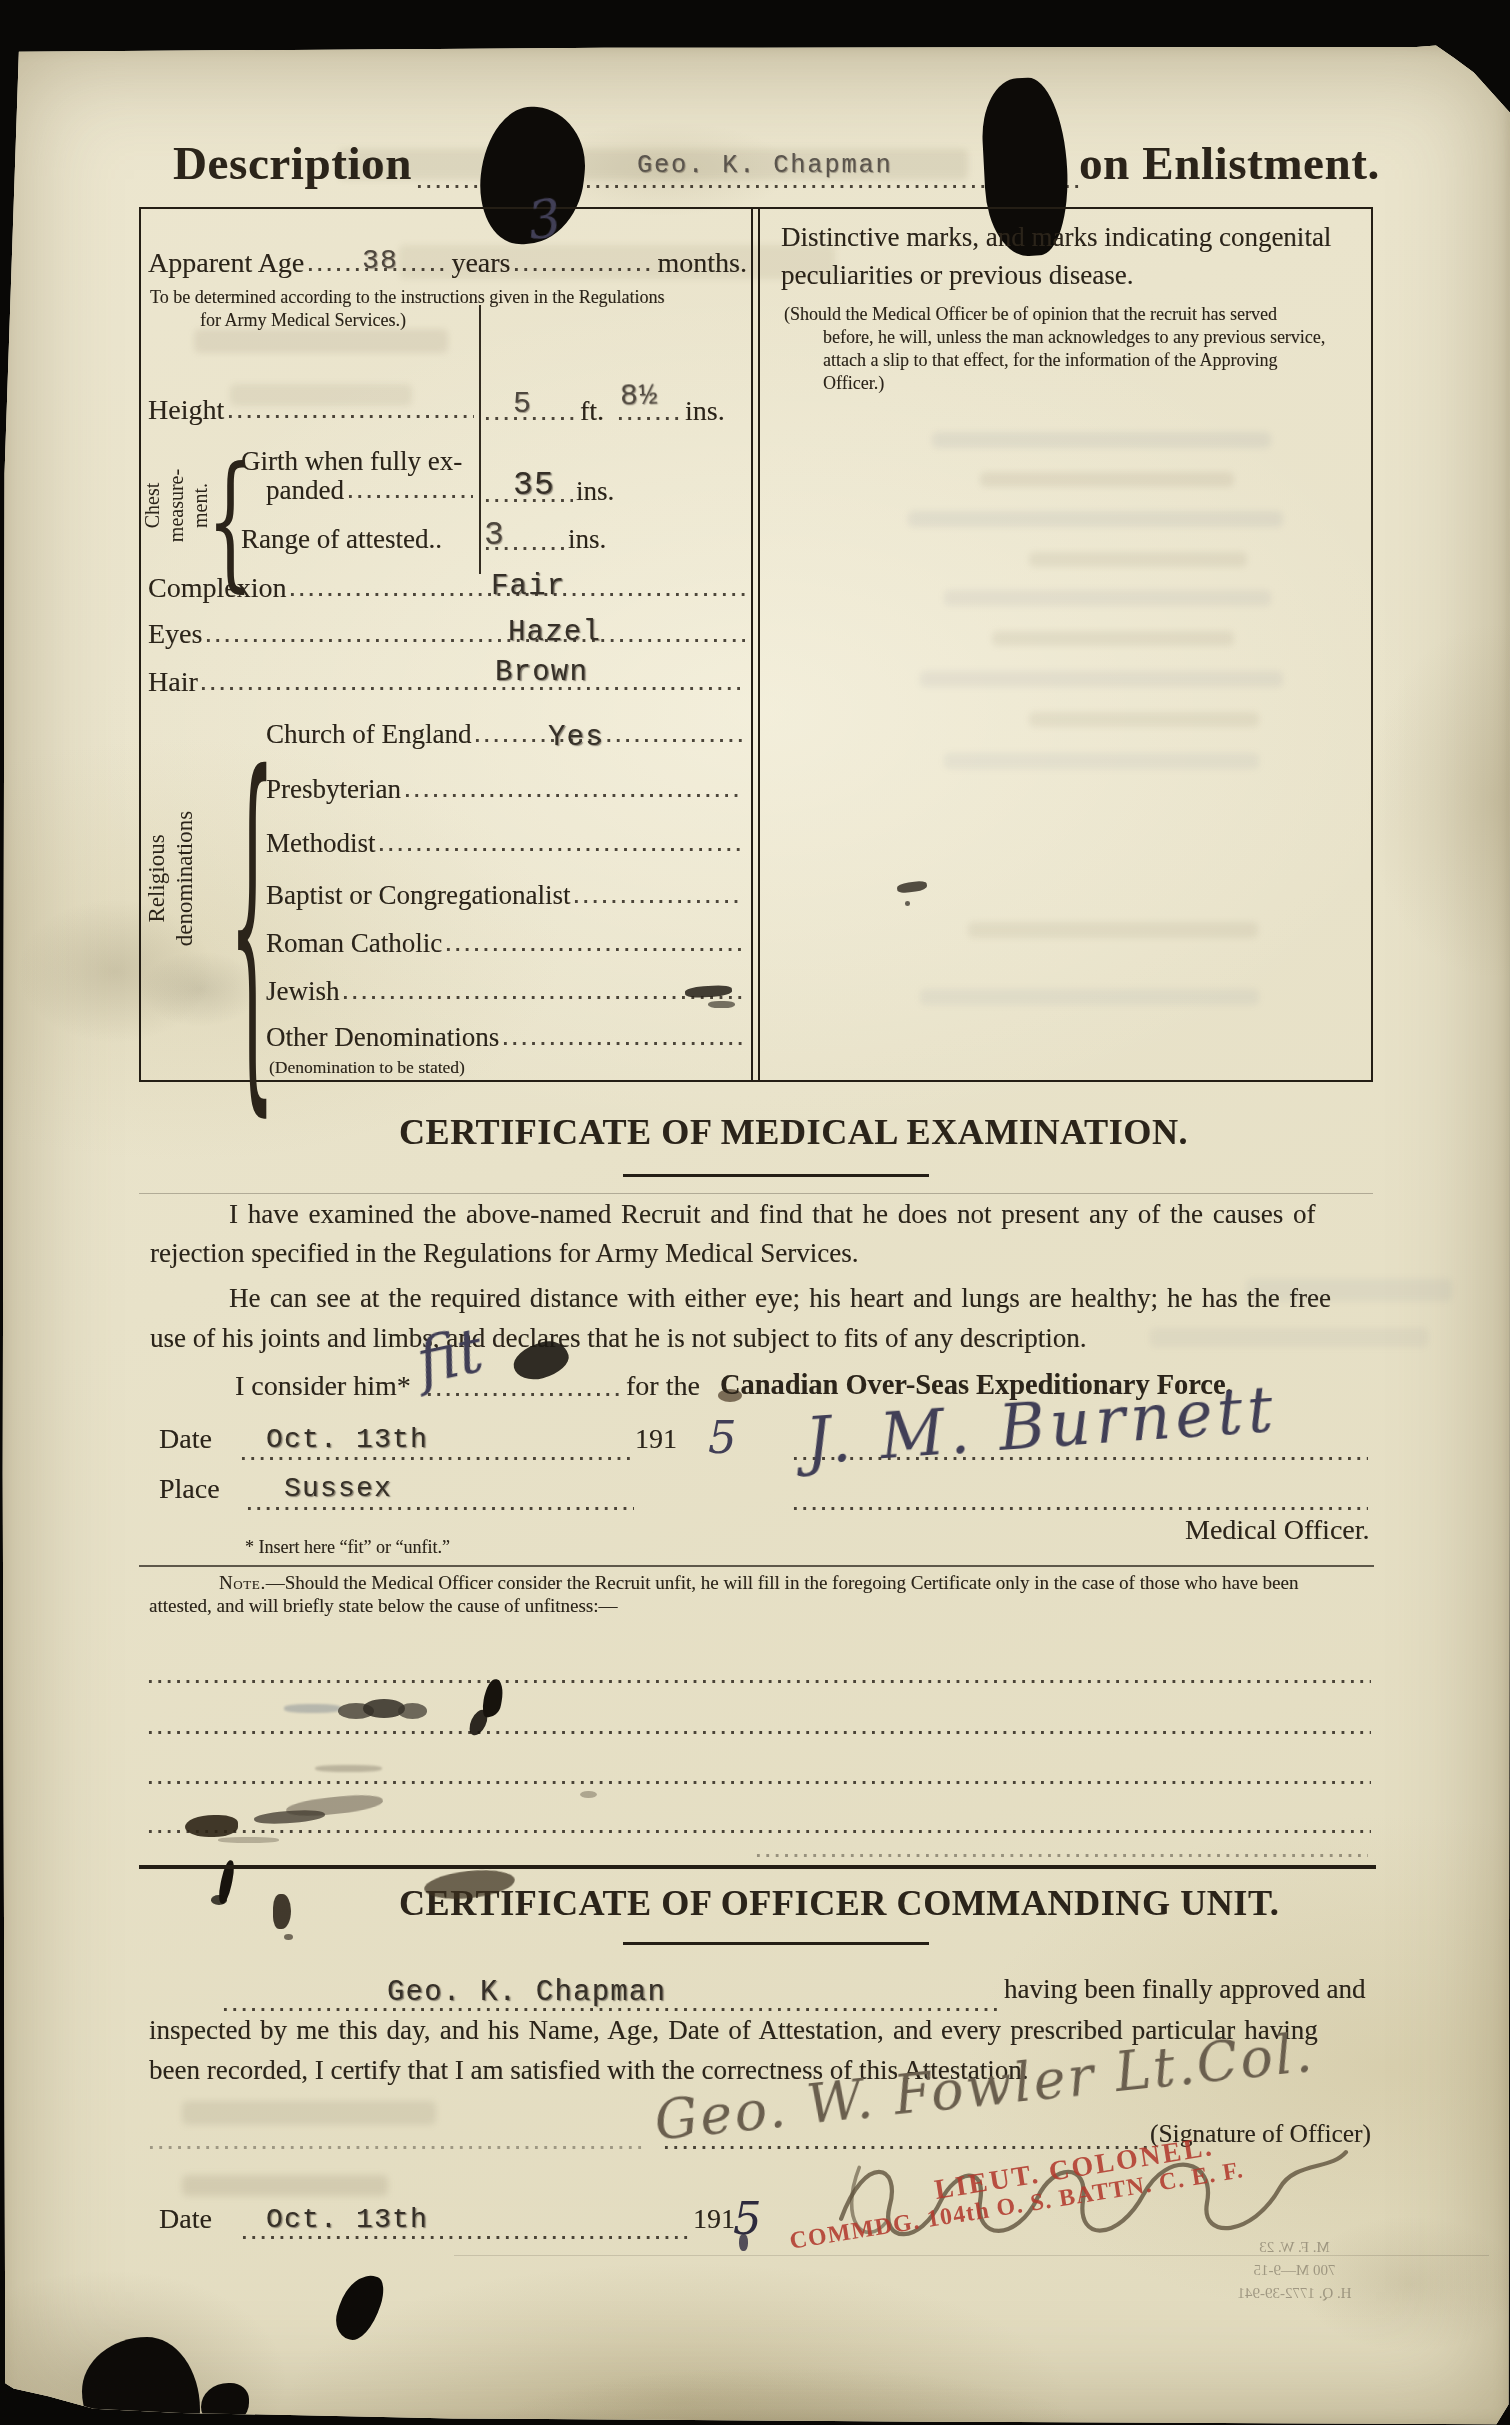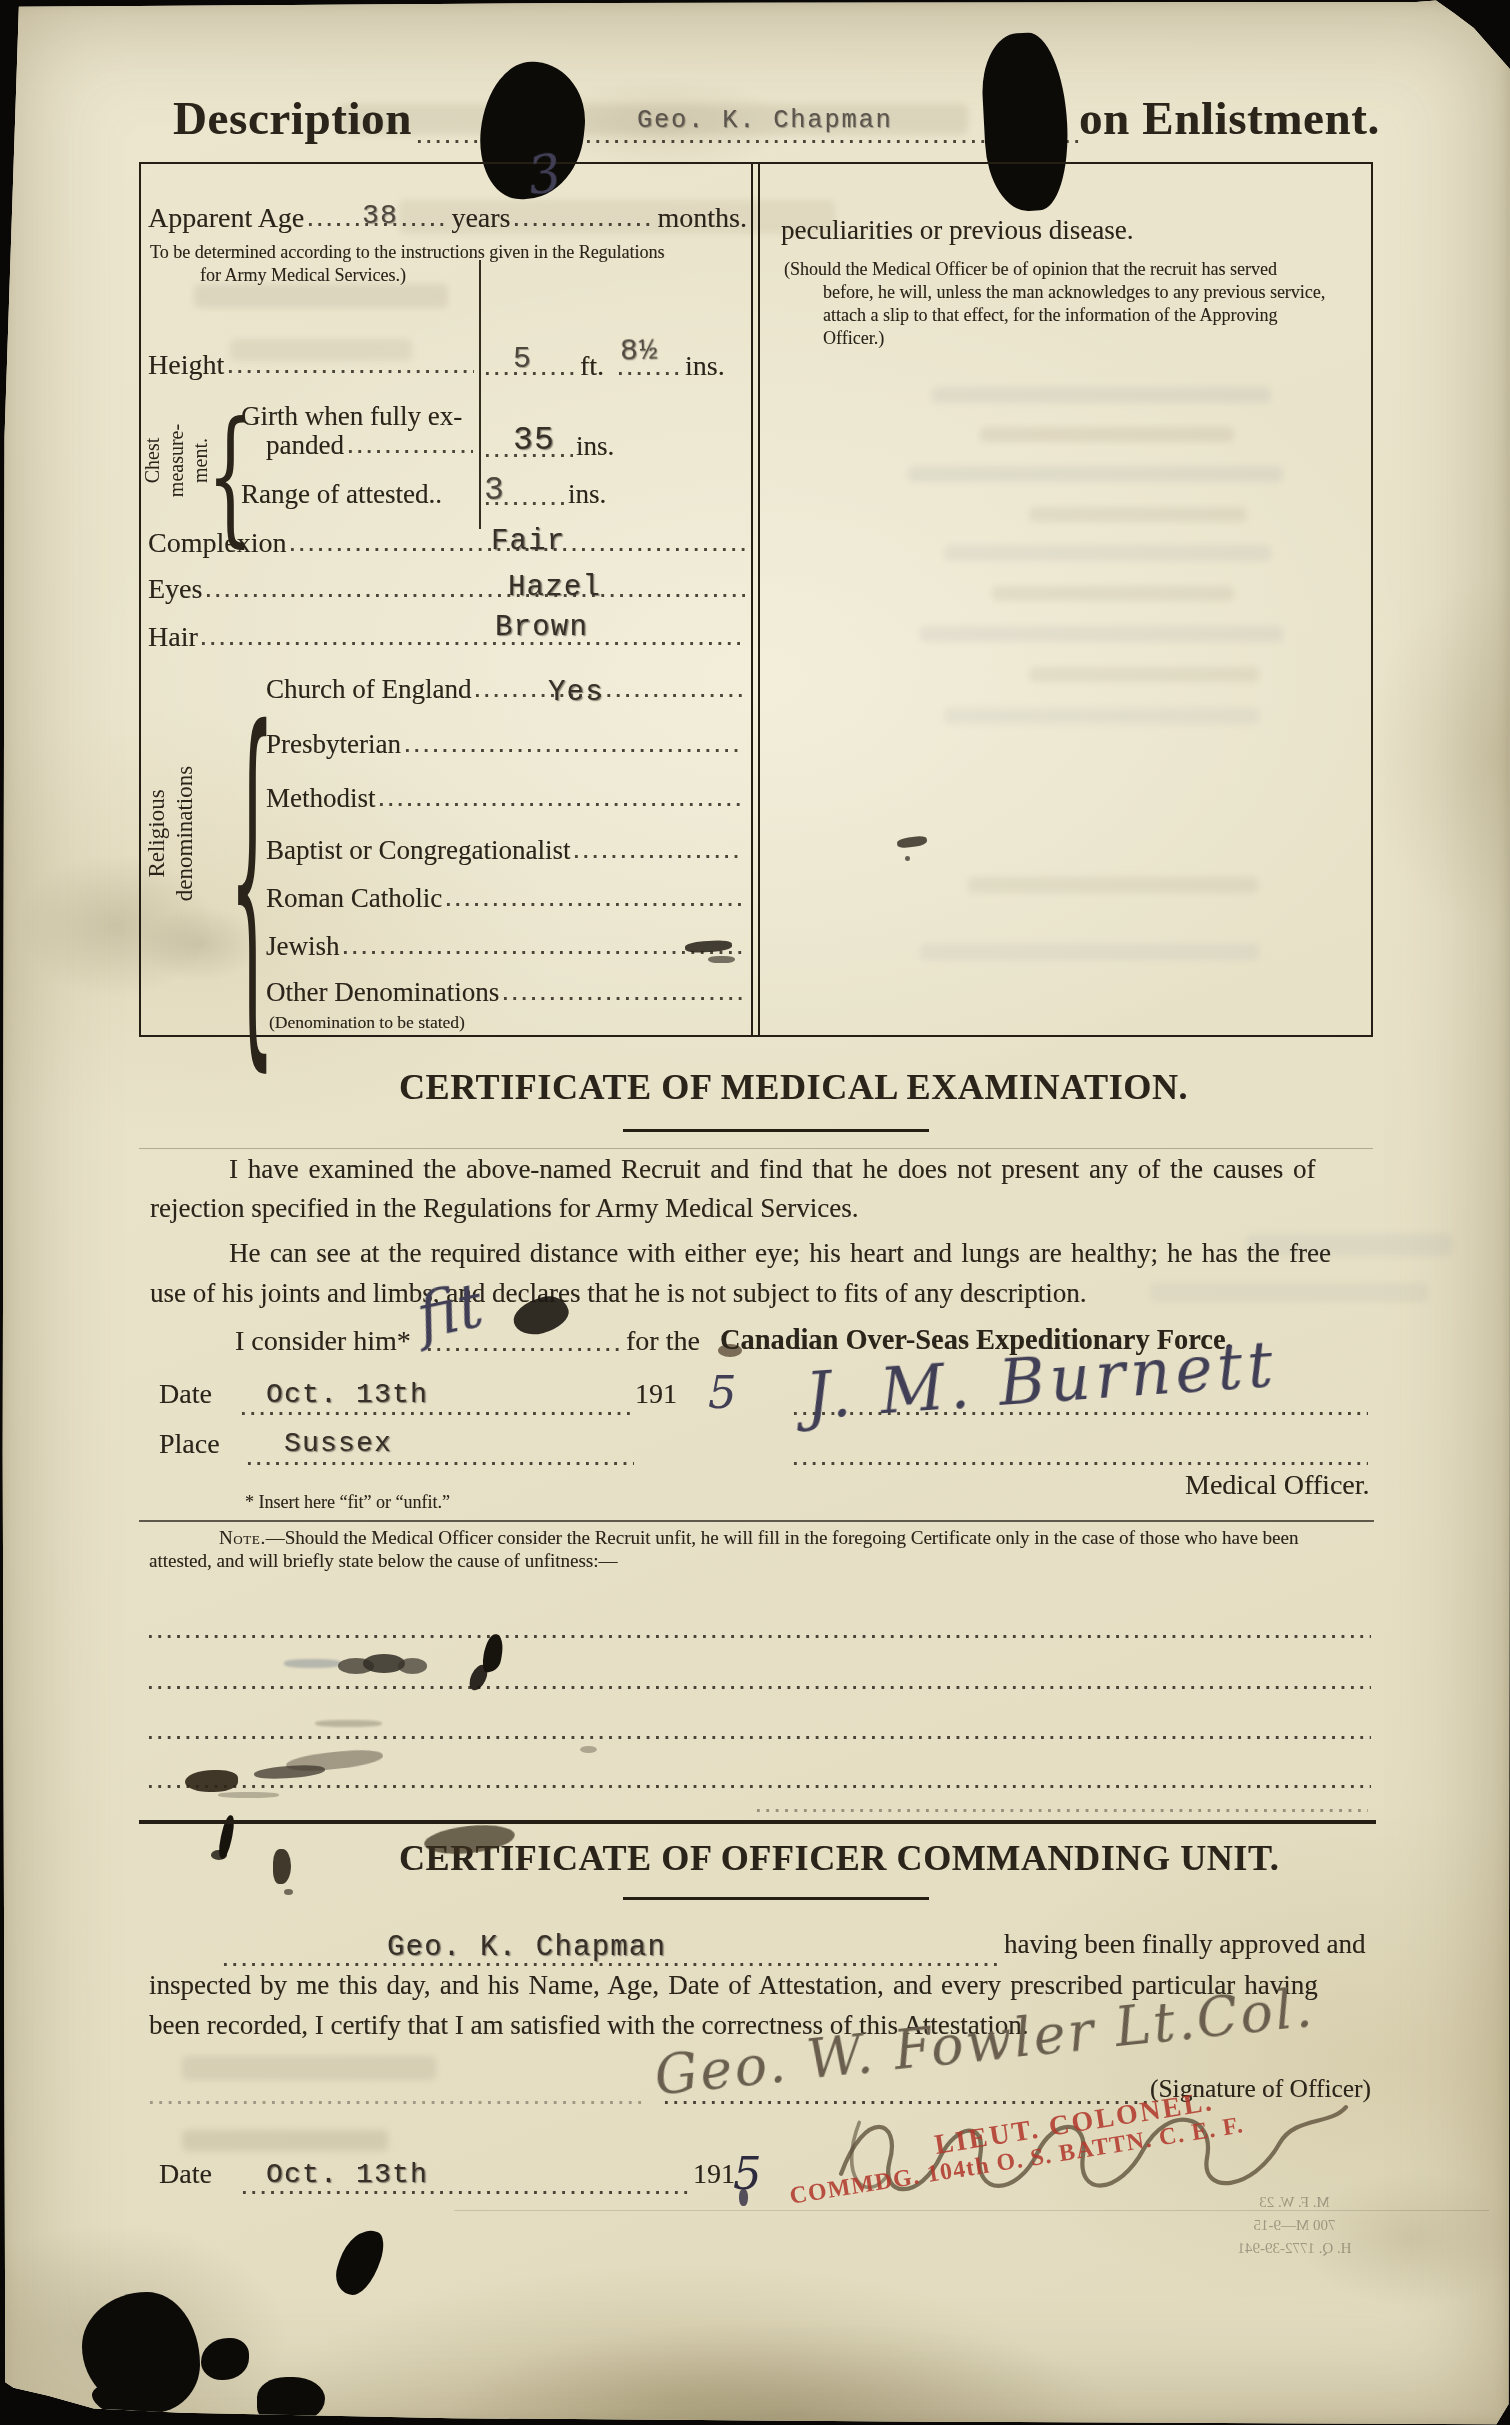--- a/index.html
+++ b/index.html
@@ -9,21 +9,21 @@
     background-color:#e9e3cb;
     background-image:
       radial-gradient(968px 605px at 50% 28%, rgba(255,252,238,.45), transparent 70%),
       radial-gradient(545px 303px at 12% 38%, rgba(196,184,140,.22), transparent 70%),
       radial-gradient(605px 363px at 92% 85%, rgba(186,172,126,.28), transparent 70%),
       radial-gradient(545px 194px at 45% 99%, rgba(150,135,90,.30), transparent 72%),
       linear-gradient(160deg,#ece6cf 0%,#e8e2c9 45%,#e1dabd 100%);
     box-shadow: inset 0 0 97px 18px rgba(118,102,62,.38), inset 0 0 15.7px rgba(90,78,46,.25);
     clip-path: polygon(1.25% .28%,40% .12%,93.8% .08%,95.1% .02%,96.3% .55%,97.6% 1.15%,100% 2.85%,
       99.97% 60%,99.9% 99.1%,99.1% 99.93%,62% 99.82%,30% 99.68%,12% 99.45%,6.2% 99.28%,
-      3.2% 98.75%,.9% 98.42%,.35% 98.2%,.18% 60%,.3% 18%);}
+      3.2% 98.75%,.9% 98.42%,.35% 98.2%,.18% 60%,.3% 18%); margin-top: 45px;}
   .stains{position:absolute;inset:0;pointer-events:none;background:
       radial-gradient(139px 103px at 115px 926px, rgba(110,100,70,.20), transparent 70%),
       radial-gradient(85px 54px  at 200px 944px, rgba(90,85,66,.16), transparent 70%),
       radial-gradient(182px 67px at 666px 124px, rgba(130,115,75,.14), transparent 70%),
       radial-gradient(254px 157px at 109px 2335px, rgba(100,85,50,.22), transparent 70%),
       radial-gradient(484px 133px at 787px 2414px, rgba(95,82,50,.22), transparent 70%),
       radial-gradient(182px 254px at 1494px 756px, rgba(140,125,85,.18), transparent 70%),
       radial-gradient(157px 97px at 1410px 2239px, rgba(120,106,68,.16), transparent 70%);}
   .abs{position:absolute;}
   .print{color:#2b241a;text-shadow:0.3px 0.4px 0.6px rgba(43,36,26,.32);white-space:nowrap;}
@@ -184,20 +184,21 @@
     <span class="dotfill"></span>
   </div>
   <div class="row print" style="left:266px;top:978px;width:479px;font-size:27px;text-align:center;">
     <span class="lbl">Other Denominations</span>
     <span class="dotfill"></span>
   </div>
   <div class="abs print" style="left:269px;top:1012px;font-size:17.5px;text-align:right;">(Denomination to be stated)</div>
   <div class="blot" style="left:685px;top:941px;width:47px;height:11px;border-radius:40%;transform:rotate(-4deg);opacity:.85;background:#241f17;"></div>
   <div class="blot" style="left:708px;top:956px;width:27px;height:7.3px;border-radius:40%;opacity:.6;background:#241f17;"></div>
 
+  <div class="abs print" style="left:781px;top:177px;font-size:27px;">Distinctive marks, and marks indicating congenital</div>
   <div class="abs print" style="left:781px;top:215px;font-size:27px;">peculiarities or previous disease.</div>
   <div class="abs print" style="left:784px;top:259px;font-size:18px;">(Should the Medical Officer be of opinion that the recruit has served</div>
   <div class="abs print" style="left:823px;top:282px;font-size:18px;">before, he will, unless the man acknowledges to any previous service,</div>
   <div class="abs print" style="left:823px;top:305px;font-size:18px;">attach a slip to that effect, for the information of the Approving</div>
   <div class="abs print" style="left:823px;top:328px;font-size:18px;">Officer.)</div>
   <div class="blot" style="left:897px;top:837px;width:30px;height:9.7px;border-radius:40%;transform:rotate(-8deg);opacity:.8;background:#2a241c;"></div>
   <div class="blot" style="left:905px;top:856px;width:5.4px;height:4.8px;border-radius:50%;opacity:.7;background:#2a241c;"></div>
 
   <div class="abs print heading" style="left:399px;top:1066px;width:750px;text-align:center;font-size:36px;">CERTIFICATE OF MEDICAL EXAMINATION.</div>
   <div class="rule" style="left:623px;top:1129px;width:306px;height:3px;"></div>

